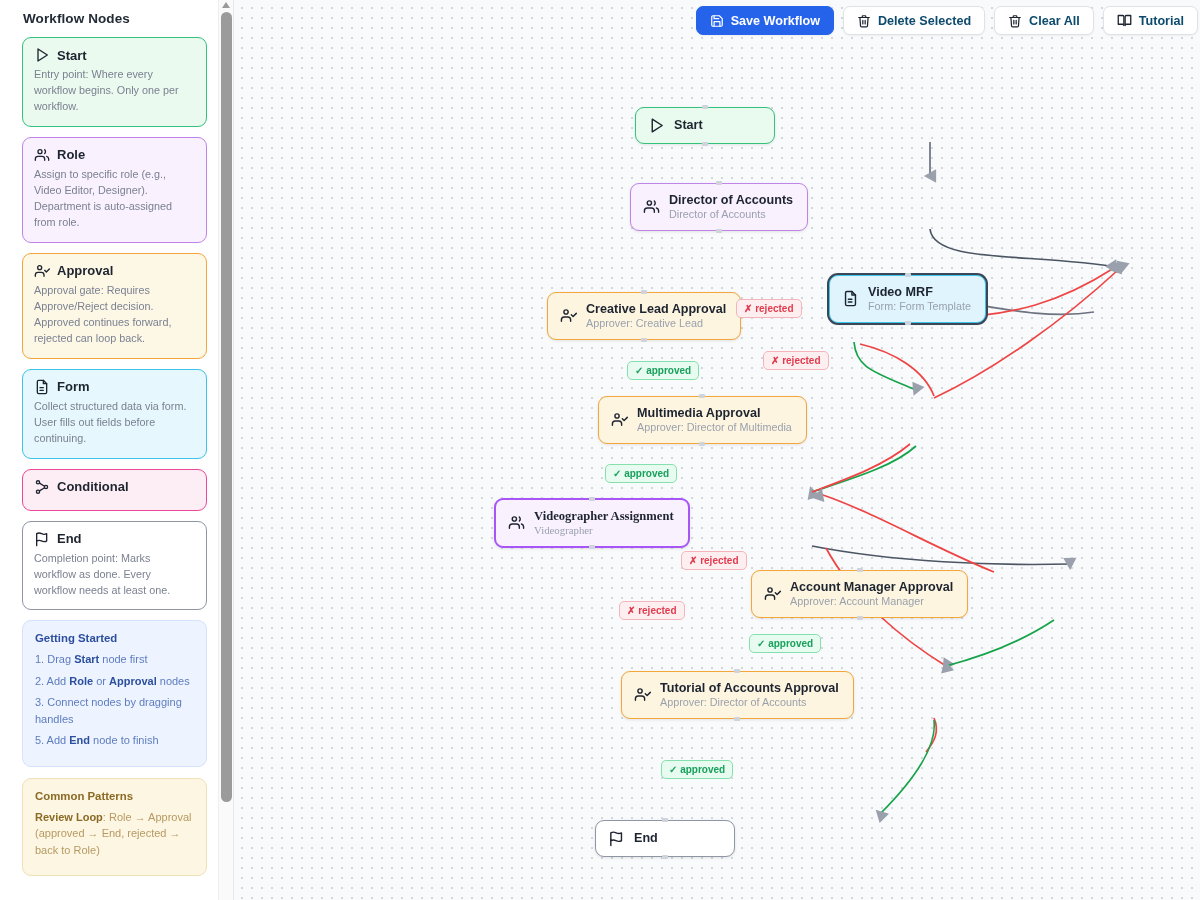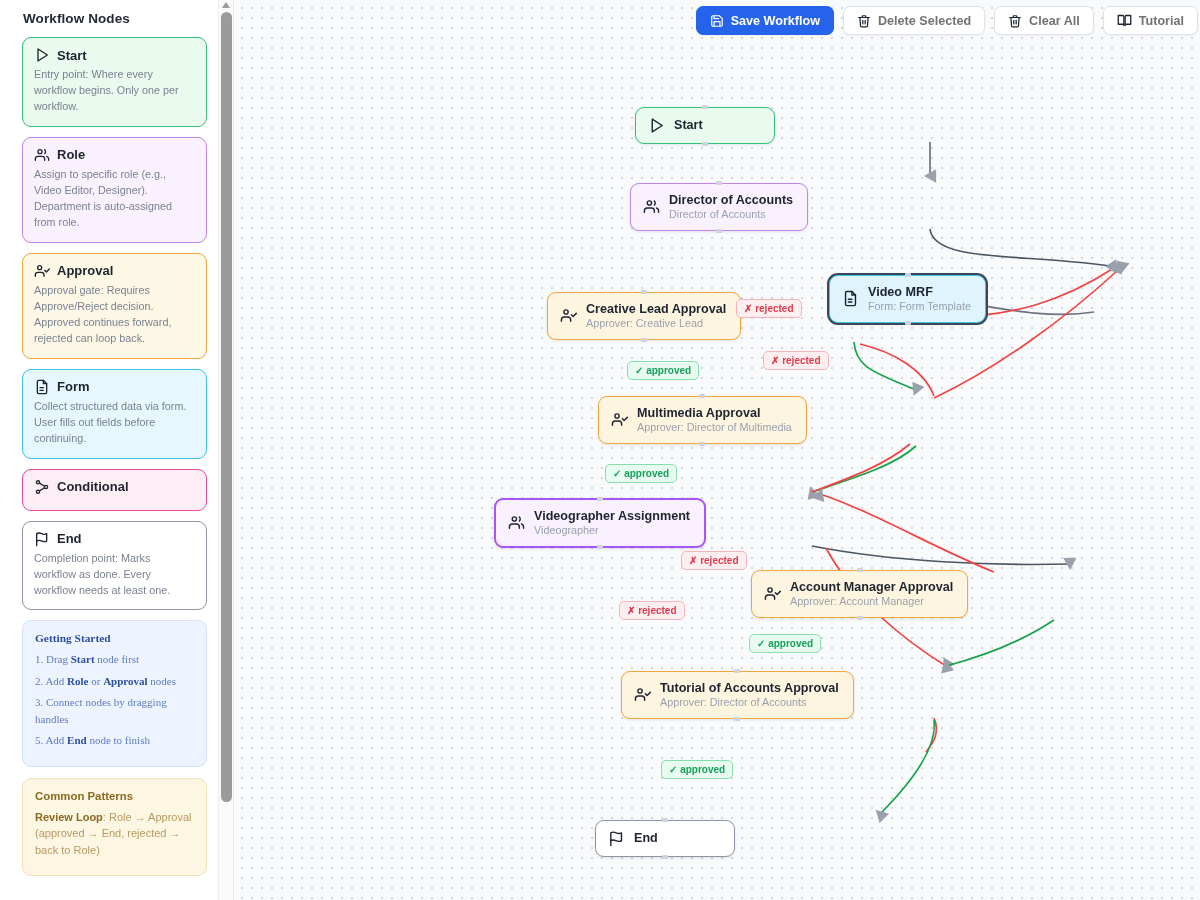--- a/index.html
+++ b/index.html
@@ -44,21 +44,21 @@
   }
   .nc-head svg { flex: 0 0 auto; display:block; }
   .nc-desc {
     font-size: 10.8px; line-height: 1.48; color: #7a8190;
   }
   .panel {
     border-radius: 9px; padding: 11px 12px 12px 12px; margin-bottom: 11px;
   }
   .panel-title { font-size: 11.4px; font-weight: 700; margin-bottom: 7px; }
   .panel-line { font-size: 11px; line-height: 1.5; margin-bottom: 5px; }
-  #getting-started { background:#eef4ff; border:1px solid #d4e2fb;font-family:Liberation Serif, serif; }
+  #getting-started { background:#eef4ff; border:1px solid #d4e2fb; }
   #getting-started .panel-title { color:#2b4f9e; }
   #getting-started .panel-line { color:#5d7cc0; }
   #getting-started b { color:#2b4f9e; }
   #common-patterns { background:#fdf6e3; border:1px solid #f0e0b6; }
   #common-patterns .panel-title { color:#8a6a24; }
   #common-patterns .panel-line { color:#b79a63; }
   #common-patterns b { color:#8a6a24; }
 
   
   #sb-track {
@@ -85,21 +85,21 @@
     overflow: hidden;
   }
   #toolbar {
     position: absolute; top: 6px; right: 11px;
     display: flex; gap: 9px; z-index: 20;
   }
   .tb-btn {
     display: flex; align-items: center; gap: 7px;
     height: 29px; padding: 0 13px;
     border-radius: 7px; border: 1px solid #dfe2e7;
-    background: #ffffff; color: #737373;
+    background: #ffffff; color: #0c4a6e;
     font-size: 12.6px; font-weight: 700;
     font-family: "Liberation Sans", sans-serif;
     cursor: pointer; white-space: nowrap;
     box-shadow: 0 1px 2px rgba(16,24,40,.05);
   }
   .tb-btn.primary { background:#2563eb; border-color:#2563eb; color:#ffffff;align-items:center; }
   .tb-btn svg { display:block; }
 
   #edges { position:absolute; inset:0; width:100%; height:100%; z-index:1; }
 
@@ -116,21 +116,21 @@
   .node .n-sub { font-size: 10.8px; color: #9aa1ad; white-space: nowrap; }
   .node svg { flex:0 0 auto; display:block; }
   .handle {
     position:absolute; left:50%; transform:translateX(-50%);
     width:6px; height:4px; border-radius:1px; background:#cfd4dc;
   }
   .handle.top { top:-3px; } .handle.bot { bottom:-3px; }
 
   .n-start { background:#e9fbef; border:1.6px solid #34c27a; }
   .n-role  { background:#faf1ff; border:1.6px solid #c084e8; }
-  .n-role.selected { border-width:2.6px; border-color:#a855f7; }
+  .n-role.selected { border-width:2.6px; border-color:#a855f7;font-family:Liberation Serif, serif; }
   .n-appr  { background:#fdf5e0; border:1.6px solid #f2a63b; }
   .n-form  { background:#dff4fd; border:1.6px solid #3cc3e8; }
   .n-form.selected { box-shadow:0 0 0 2px #3d4656, 0 1px 3px rgba(16,24,40,.12); }
   .n-end   { background:#ffffff; border:1.6px solid #8e96a3; }
 
   .edge-label {
     position:absolute; z-index:8;
     font-size:10px; font-weight:700;
     padding:3px 7px; border-radius:5px; white-space:nowrap;
   }

